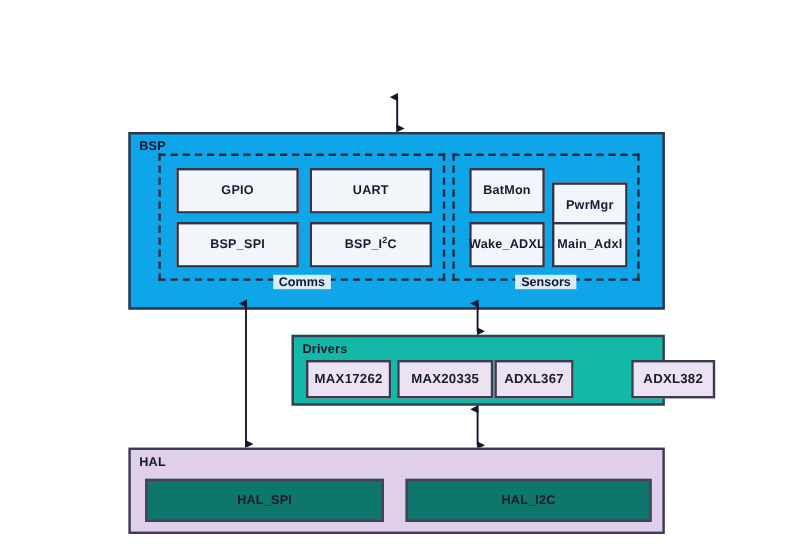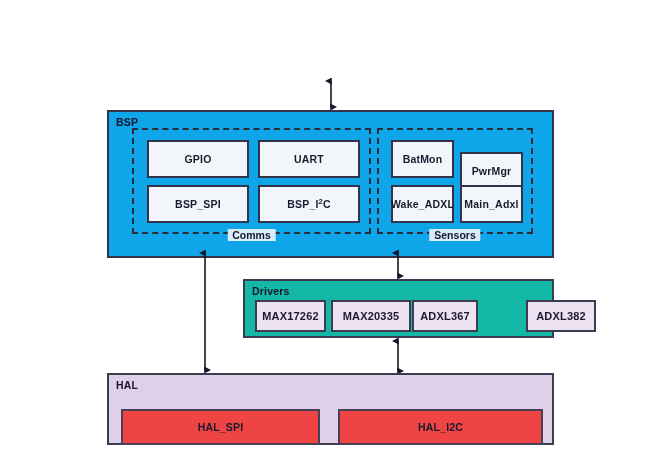--- a/index.html
+++ b/index.html
@@ -162,25 +162,25 @@
   .dv-0 { left: 10px;  width: 71px; }
   .dv-1 { left: 86px;  width: 80px; }
   .dv-2 { left: 167px; width: 66px; }
   .dv-3 { left: 238px; width: 70px; margin-left: 43px; }
 
   
   .leaf-hal {
     position: absolute;
     box-sizing: border-box;
     border: 2px solid #4a3f55;
-    background: #ef4444;
-    display: flex;
-    align-items: center;
-    justify-content: center;
-    top: 34px;
+    background: #0f766e;
+    display: flex;
+    align-items: center;
+    justify-content: center;
+    top: 24px;
     height: 36px;
   }
   .leaf-hal .block-label { font-size: 10.5px; }
   .hl-0 { left: 12px;  width: 199px; }
   .hl-1 { left: 229px; width: 205px; }
 
   sup { font-size: 0.72em; vertical-align: super; line-height: 0; }
 
   
   .arrow-svg {

